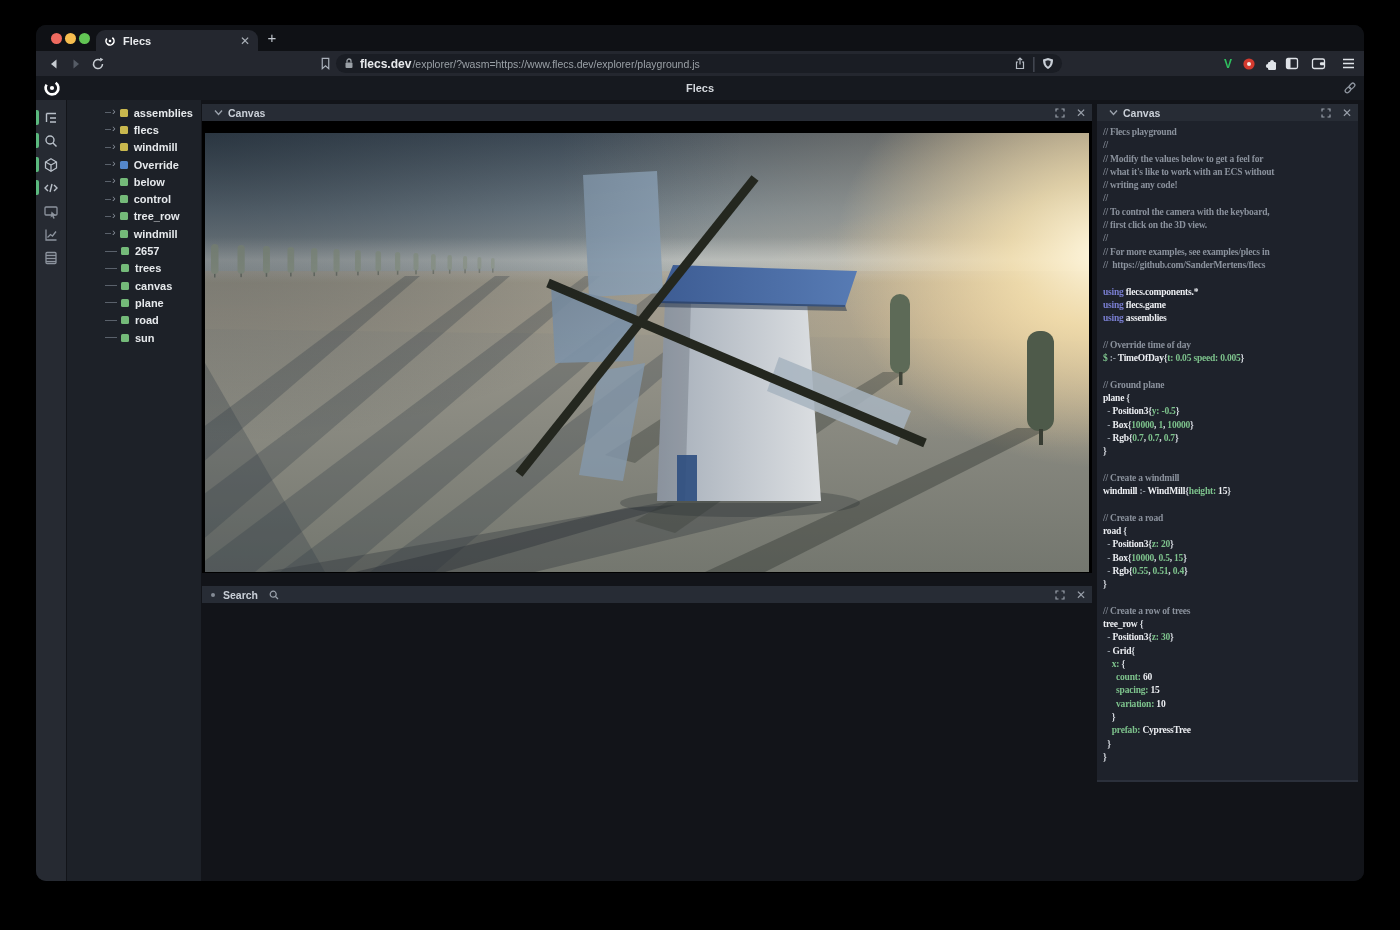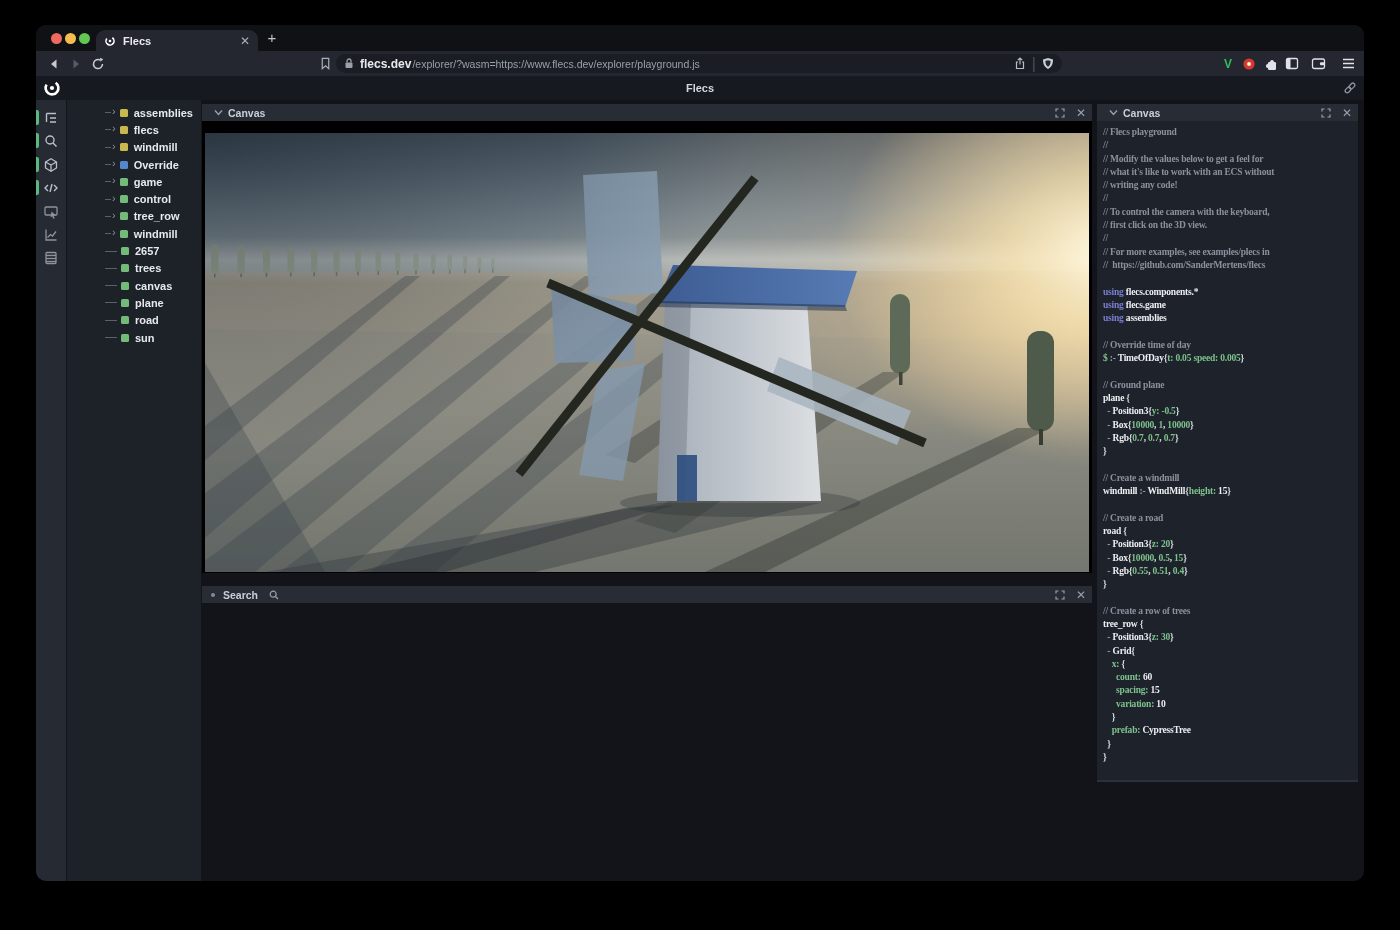--- a/index.html
+++ b/index.html
@@ -259,21 +259,21 @@
           <div class="tree-row">
             <span class="tree-dash short"></span>
             <span class="tree-chev">›</span>
             <span class="tree-sq" style="background: rgb(84, 135, 203);"></span>
             <span class="tree-label">Override</span>
           </div>
           <div class="tree-row">
             <span class="tree-dash short"></span>
             <span class="tree-chev">›</span>
             <span class="tree-sq" style="background: rgb(116, 186, 121);"></span>
-            <span class="tree-label">game</span>
+            <span class="tree-label">below</span>
           </div>
           <div class="tree-row">
             <span class="tree-dash short"></span>
             <span class="tree-chev">›</span>
             <span class="tree-sq" style="background: rgb(116, 186, 121);"></span>
             <span class="tree-label">control</span>
           </div>
           <div class="tree-row">
             <span class="tree-dash short"></span>
             <span class="tree-chev">›</span>

